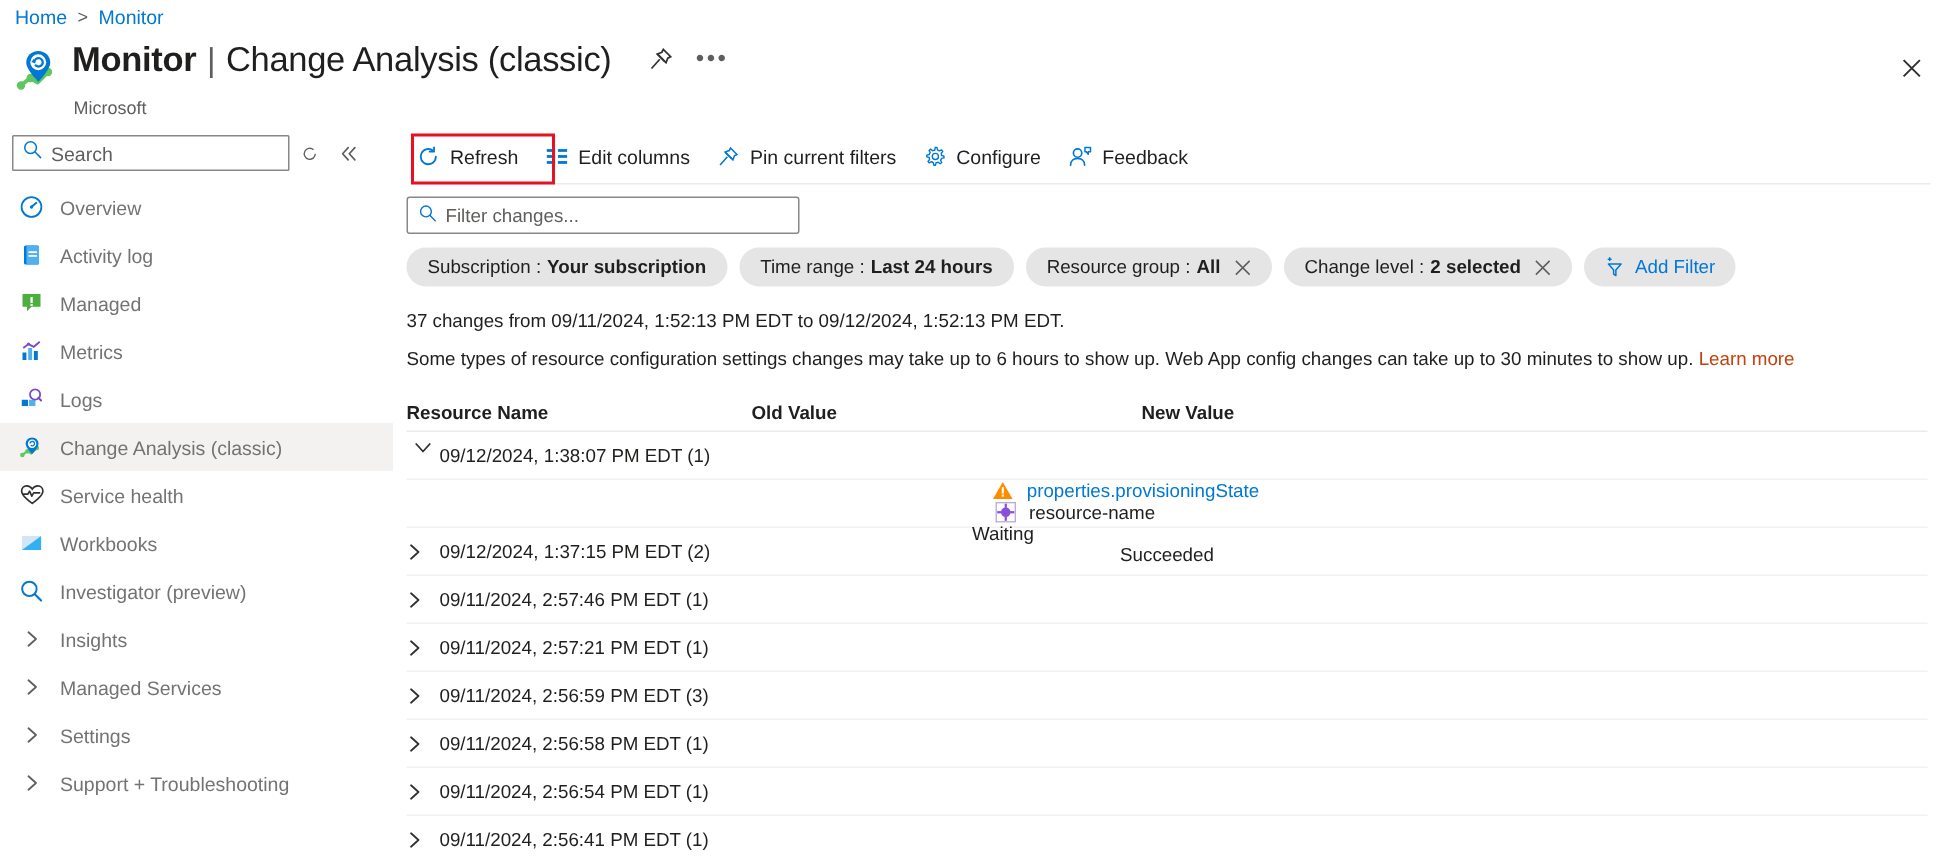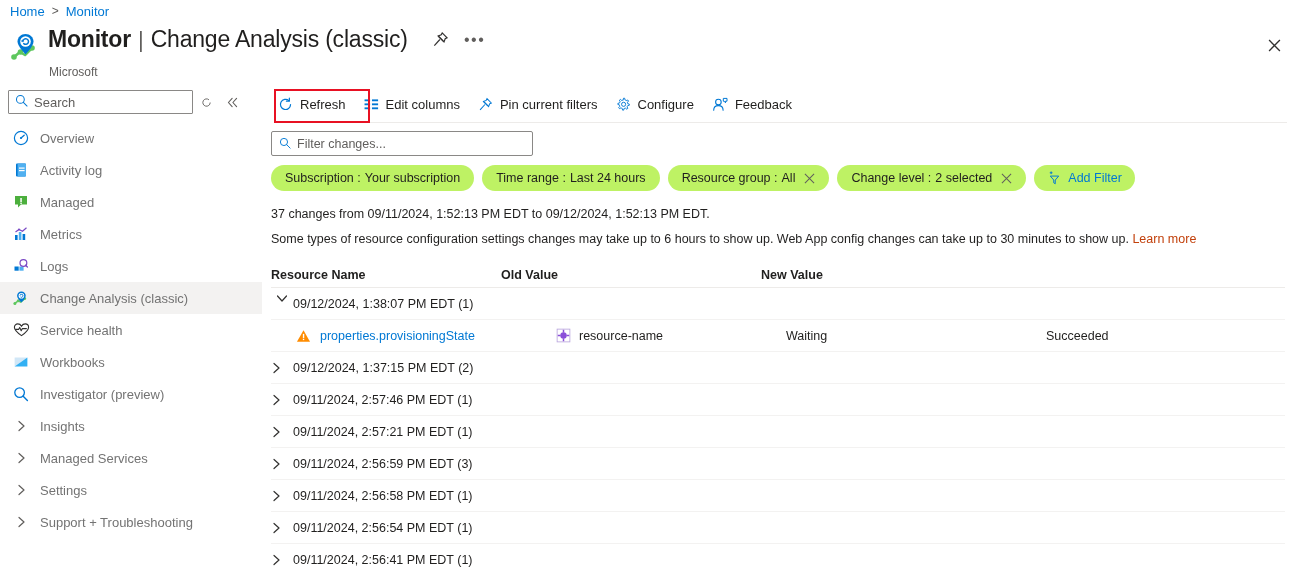--- a/index.html
+++ b/index.html
@@ -88,25 +88,25 @@
   .filter-field {
     width: 262px; height: 25px; border: 1px solid #8a8886; background:#fff;
     display: flex; align-items: center; padding: 0 7px; border-radius: 2px;
   }
   .filter-field .mag { margin-right: 6px; flex:none; }
   .filter-ph { font-size: 12.5px; color: #605e5c; }
 
   
   .pill-row { display: flex; align-items: center; padding: 9px 0 0 9px; gap: 8px; flex-wrap: nowrap; }
   .pill {
-    height: 26px; border-radius: 13px; background: #bef264;
+    height: 26px; border-radius: 13px; background: #e5e5e5;
     display: flex; align-items: center; padding: 0 14px;
     font-size: 12.5px; color: #201f1e; cursor: pointer; white-space: nowrap;
   }
-  .pill b { font-weight: normal; margin-left: 4px; }
+  .pill b { font-weight: bold; margin-left: 4px; }
   .pill .pill-x { margin-left: 9px; color: #605e5c; display: flex; align-items: center; cursor: pointer; }
   .pill.add { color: #0078d4; padding: 0 13px; }
   .pill.add .ci { margin-right: 6px; display:flex; align-items:center; }
 
   
   .info-block { padding: 14px 0 0 9px; }
   .info-line { font-size: 12.5px; color: #201f1e; line-height: 19px; }
   .info-line.second { margin-top: 6px; }
   .info-link { color: #c2410c; cursor: pointer; }
 
@@ -122,21 +122,21 @@
   .col-old { width: 260px; flex: none; }
   .col-new { flex: 1; }
   .grp-row {
     display: flex; align-items: center; height: 32px;
     border-bottom: 1px solid #f3f2f1; font-size: 12.5px; color: #201f1e; cursor: pointer;
   }
   .grp-chev { width: 22px; display:flex; align-items:center; justify-content:flex-start; flex:none; color:#323130; }
   .chev-down { transform: rotate(90deg); }
   .det-row {
     display: flex; align-items: center; height: 32px;
-    border-bottom: 1px solid #f3f2f1; font-size: 12.5px; color: #201f1e;
+    border-bottom: 1px solid #f3f2f1; font-size: 12.5px; color: #201f1e; flex-direction: column;
   }
   .det-changes { width: 285px; flex: none; display: flex; align-items: center; padding-left: 25px; }
   .det-changes .warn { margin-right: 9px; display: flex; align-items: center; flex:none; }
   .det-link { color: #0078d4; cursor: pointer; }
   .det-res { width: 230px; flex: none; display: flex; align-items: center; }
   .det-res .resic { margin-right: 8px; display:flex; align-items:center; flex:none; }
   .det-old { width: 260px; flex: none; }
   .det-new { flex: 1; }
 </style>
 </head>

